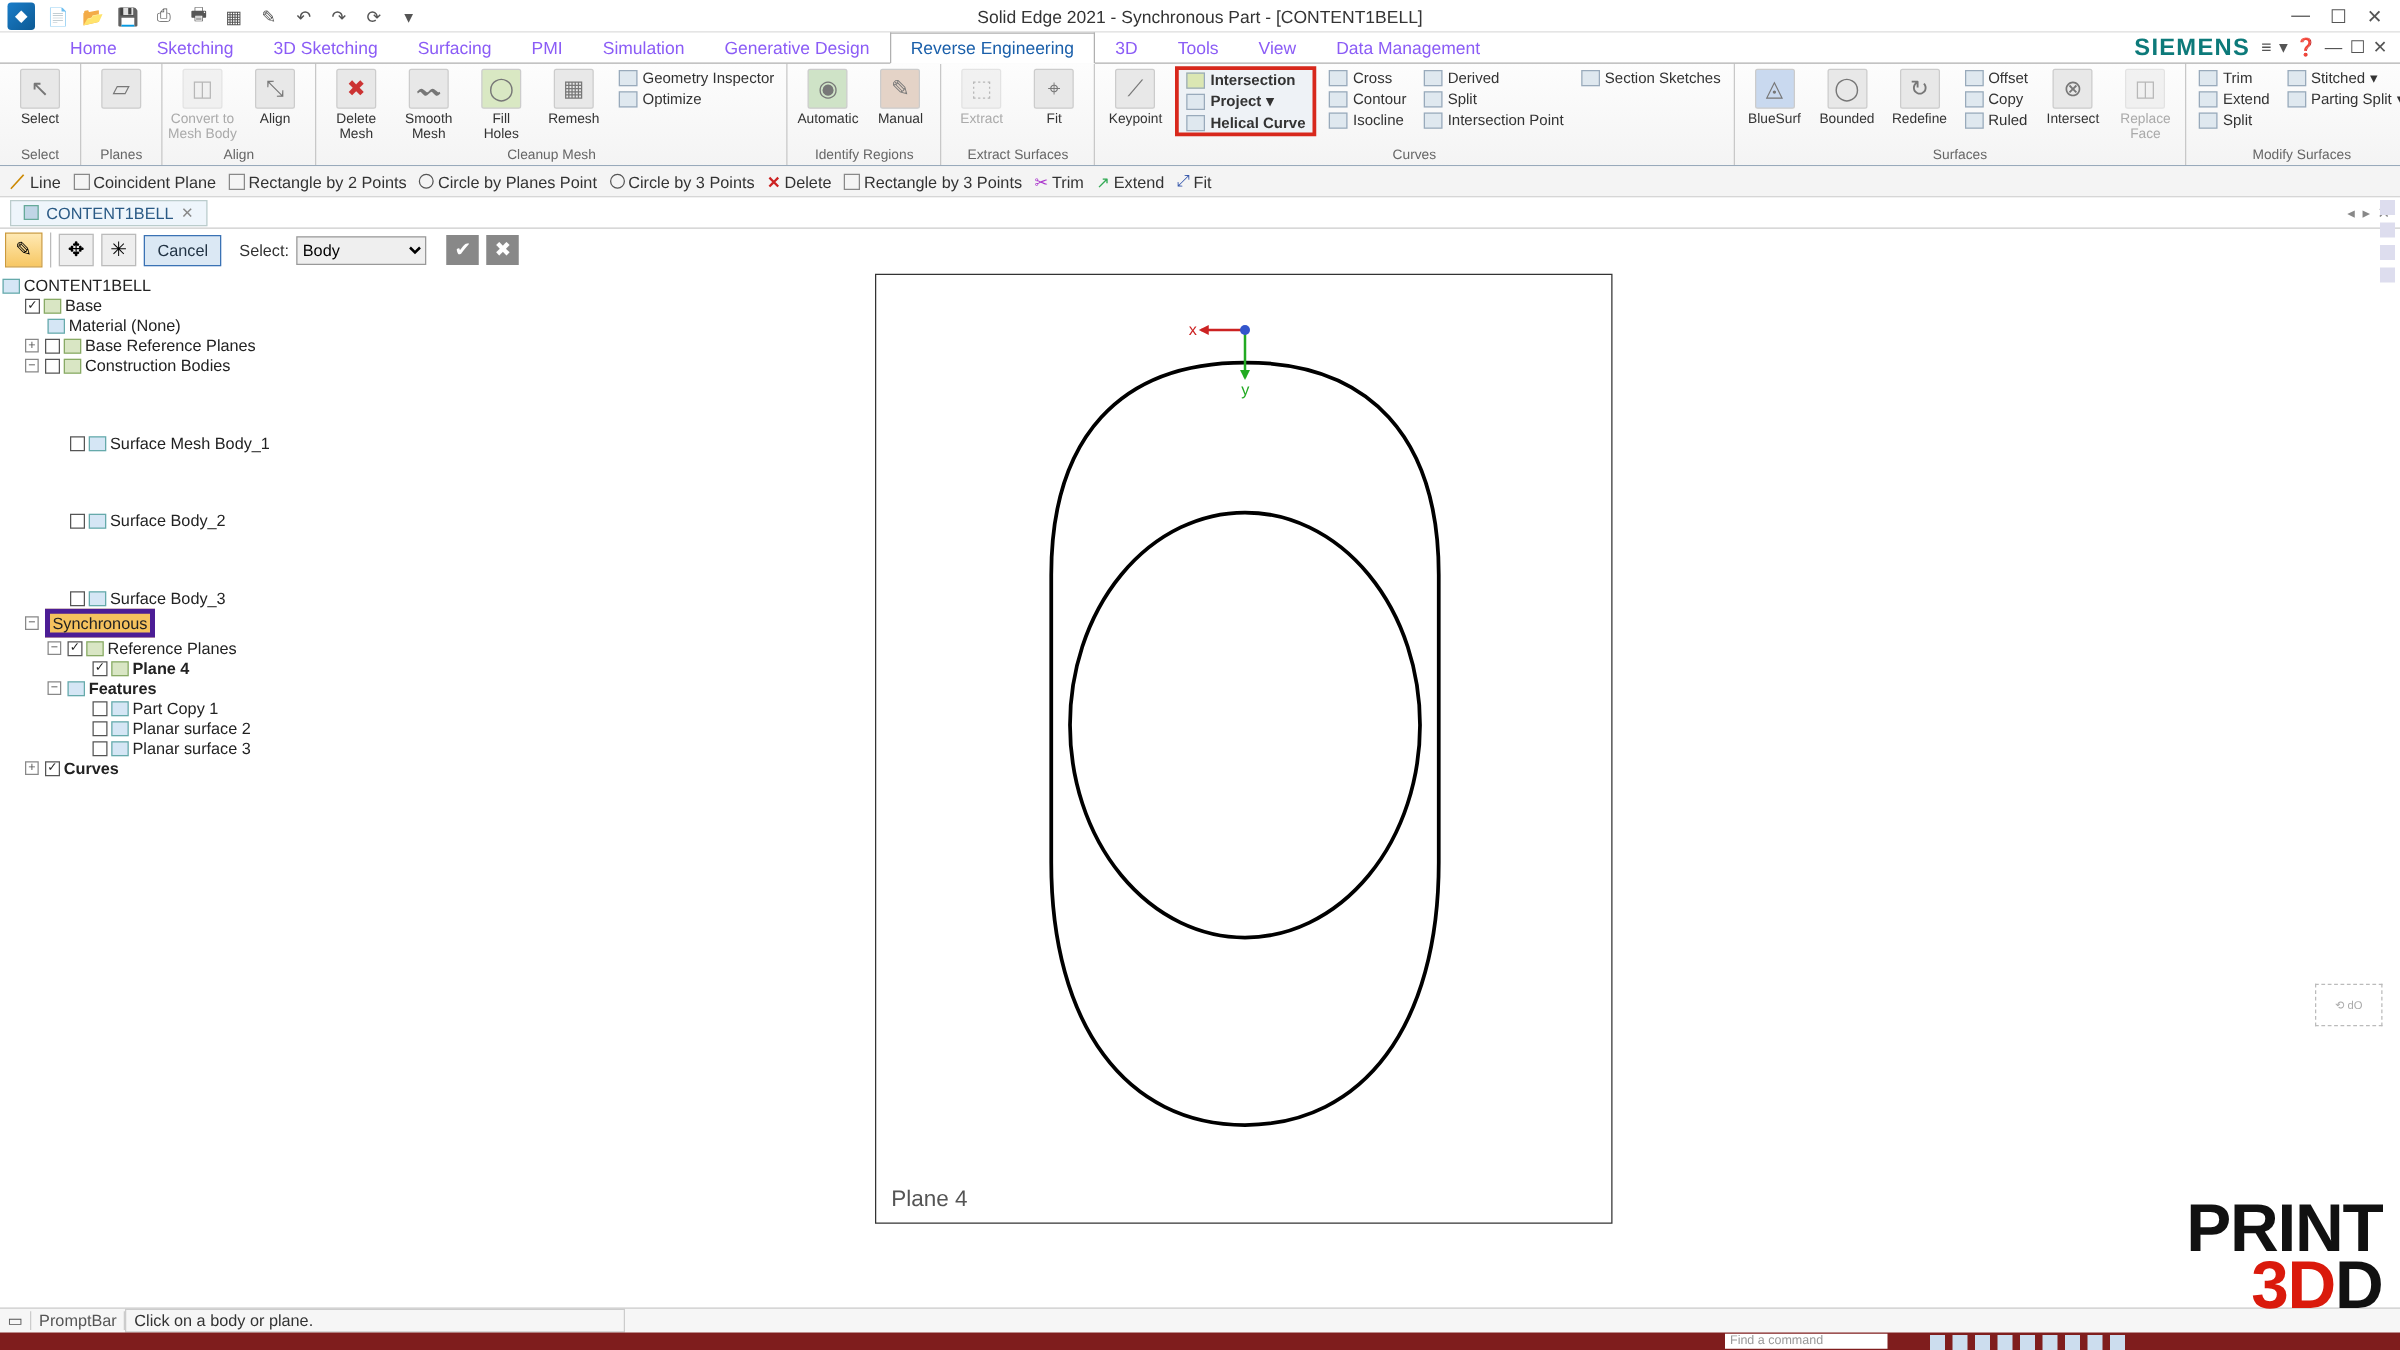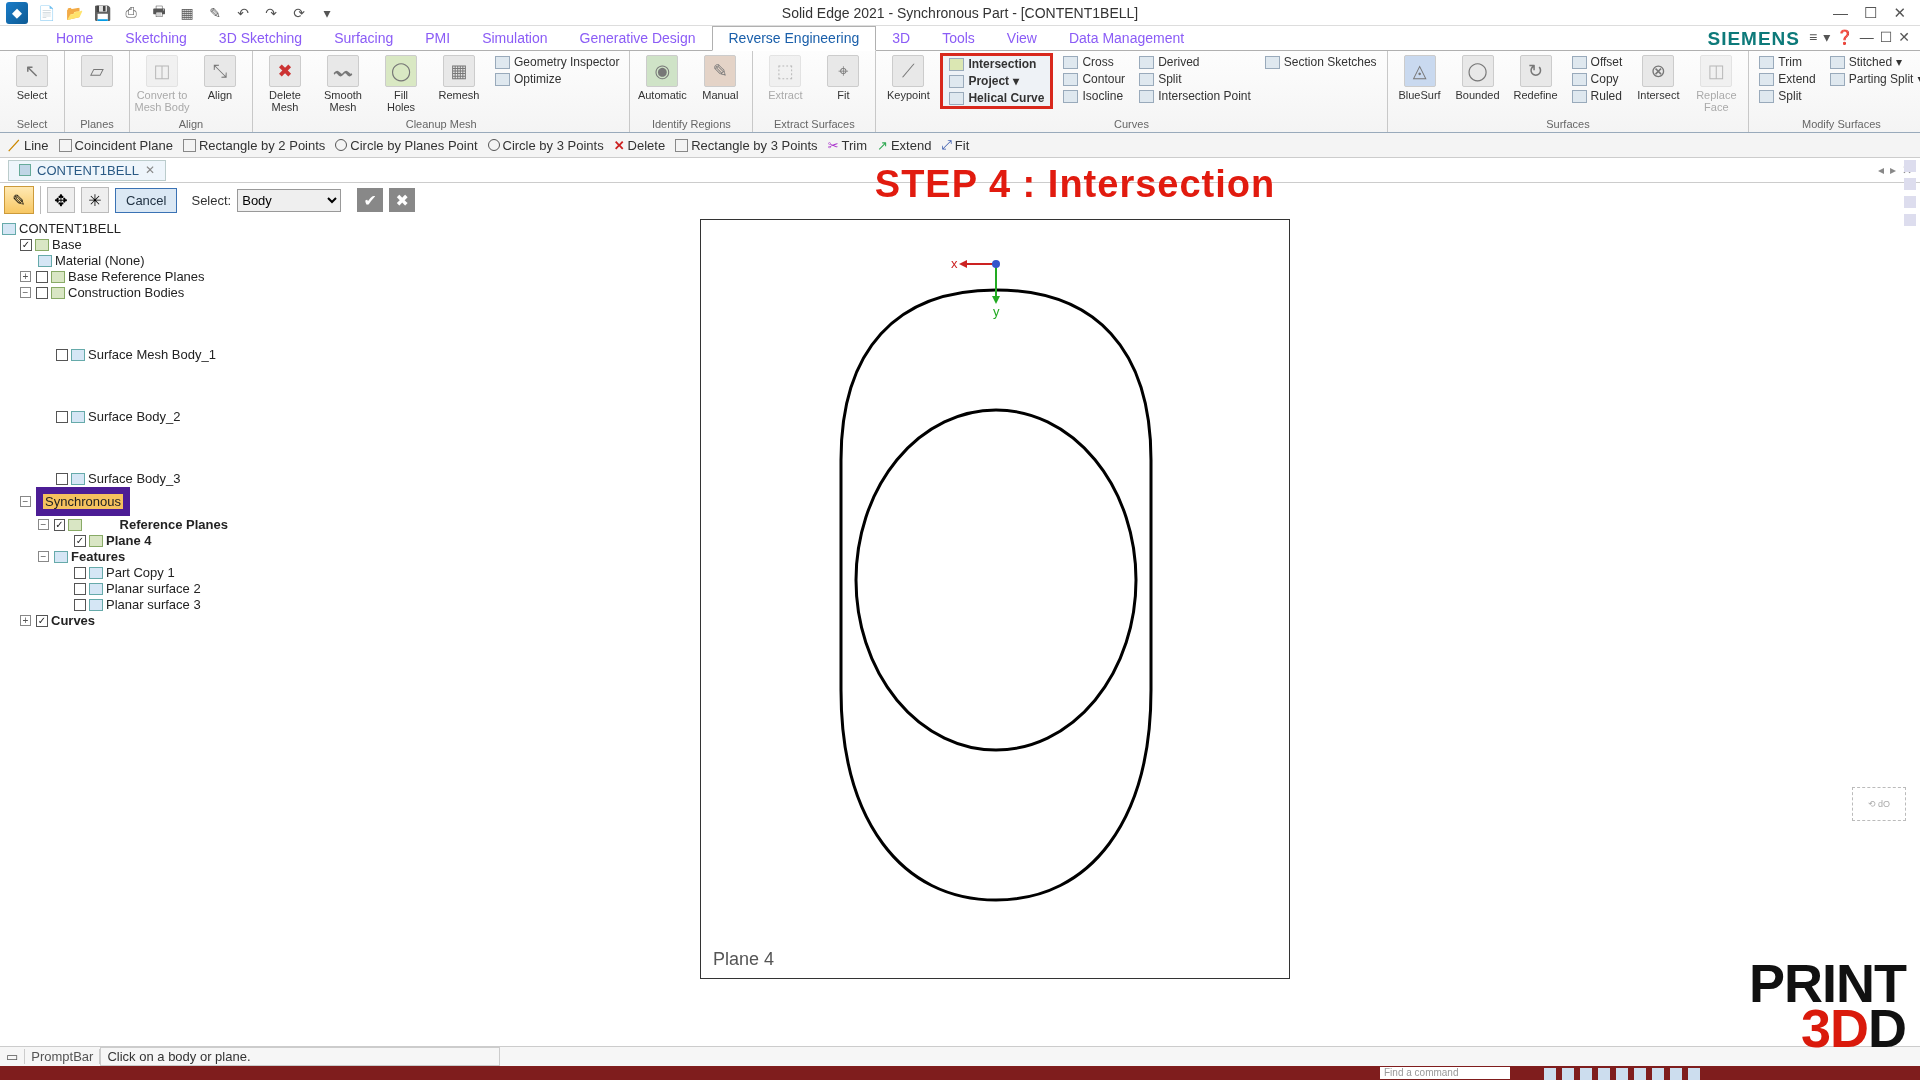--- a/index.html
+++ b/index.html
@@ -59,21 +59,21 @@
 .promptlet .xx { width:26px; height:24px; background:#888; color:#fff; display:flex;align-items:center;justify-content:center; }
 
 
 .main { position: absolute; top: 217px; bottom: 34px; left: 0; right: 0; display: flex; }
 .tree { width: 230px; font-size: 13px; color: #222; padding: 4px 2px; overflow:hidden;}
 .tree .node { display: flex; align-items: center; gap: 3px; padding: 0 0 1px; white-space: nowrap;}
 .tree .exp { width: 11px; height: 11px; border: 1px solid #888; font-size: 10px; line-height: 9px; text-align: center; color:#555; display:inline-block; margin-right:2px;}
 .tree .chk { width: 12px; height: 12px; border: 1px solid #555; display:inline-block; font-size:10px; line-height:10px; text-align:center;}
 .tree .ico { width: 14px; height: 12px; background: #d9e6c4; border:1px solid #8a6; display:inline-block;}
 .tree .ico.blue { background:#d5e6f5; border-color:#6aa;}
-.tree .highlight { background: #f5c25e; border:7px solid #4c1d95; padding:0 2px; }
+.tree .highlight { background: #f5c25e; border:4px solid #4c1d95; padding:0 2px; }
 .tree .ind1 { padding-left: 18px; }
 .tree .ind2 { padding-left: 36px; }
 .tree .ind3 { padding-left: 54px; margin-top: 46px; }
 .tree .ind4 { padding-left: 72px; }
 
 .canvas { flex: 1; position: relative; }
 .step-title { position: absolute; top: -54px; left: 50%; transform: translateX(-50%); font-size: 38px; font-weight: 700; color: #e11b0f; letter-spacing: 1px;}
 .paper { position: absolute; left: 470px; top: 2px; width: 590px; height: 760px; border: 1px solid #333; background: #fff; }
 .paper .plabel { position:absolute; bottom:8px; left:12px; font-size:18px; color:#555;}
 .paper svg { position:absolute; top:0; left:0; }
@@ -476,21 +476,21 @@
         <span>Surface Body_3</span>
       </div>
     <div class="node ind1">
         <span class="exp">−</span>
         <span class="highlight">Synchronous</span>
       </div>
     <div class="node ind2">
         <span class="exp">−</span>
         <span class="chk">✓</span>
         <span class="ico"></span>
-        <span style="font-weight:700;margin-left:35px;">Reference Planes</span>
+        <span style="font-weight:400;">Reference Planes</span>
       </div>
     <div class="node ind4">
         <span class="chk">✓</span>
         <span class="ico"></span>
         <span style="font-weight:700;">Plane 4</span>
       </div>
     <div class="node ind2">
         <span class="exp">−</span>
         <span class="ico blue"></span>
         <span style="font-weight:700;">Features</span>
@@ -511,21 +511,20 @@
         <span>Planar surface 3</span>
       </div>
     <div class="node ind1">
         <span class="exp">+</span>
         <span class="chk">✓</span>
         <span style="font-weight:700;">Curves</span>
       </div>
   </div>
 
   <div class="canvas">
-    <div class="step-title">STEP 4 : Intersection</div>
     <div class="paper">
       <svg width="590" height="760">
 
         <path d="M 295 70
                  C 395 70, 450 130, 450 240
                  L 450 470
                  C 450 600, 390 680, 295 680
                  C 200 680, 140 600, 140 470
                  L 140 240
                  C 140 130, 195 70, 295 70 Z" fill="none" stroke="#000" stroke-width="3"></path>

